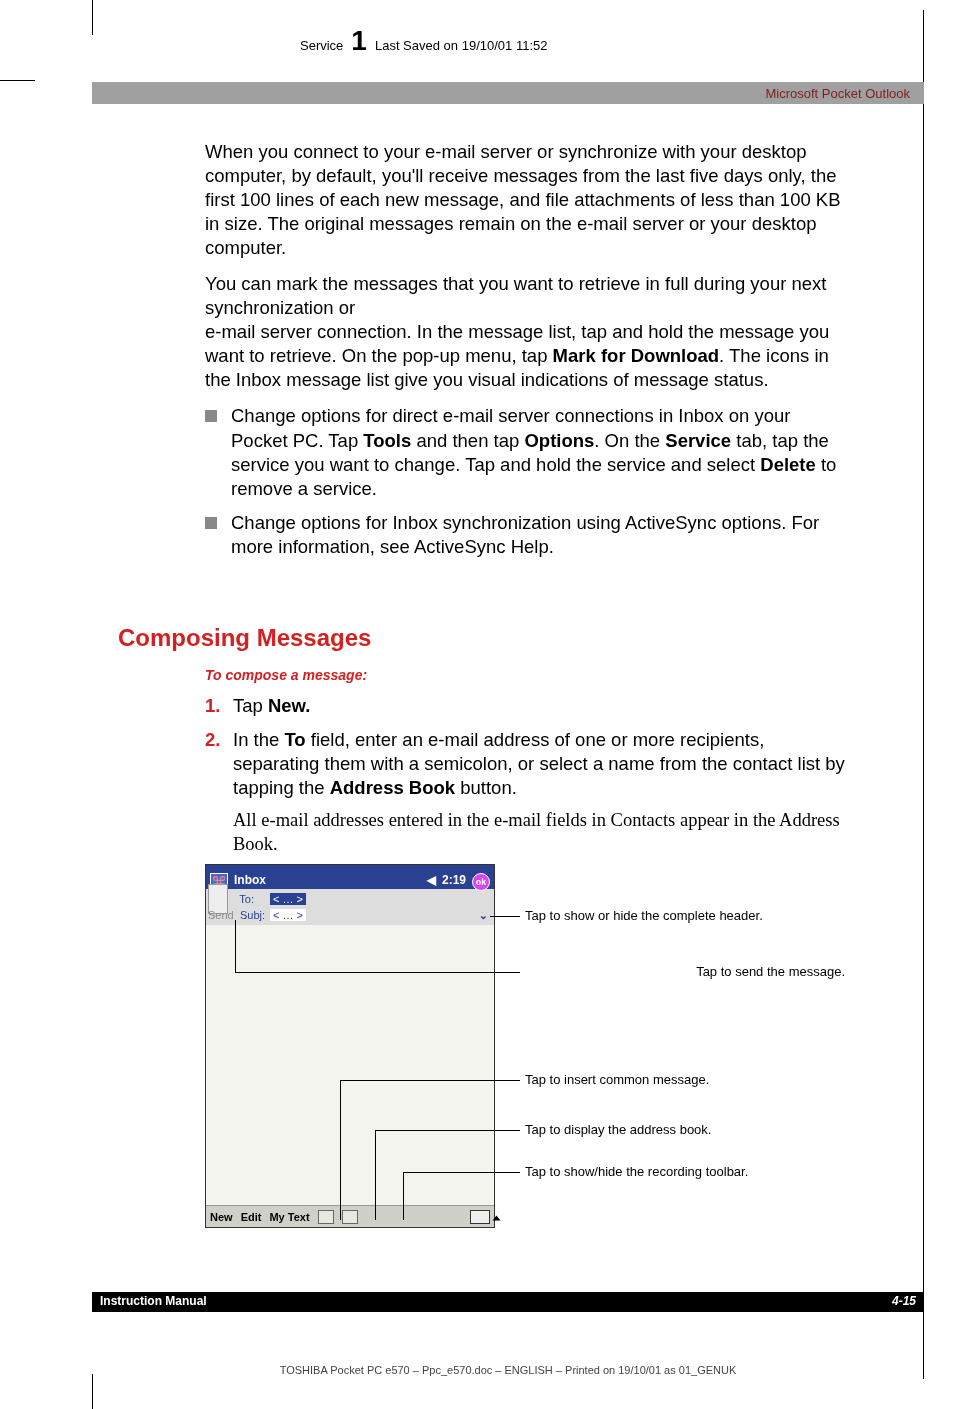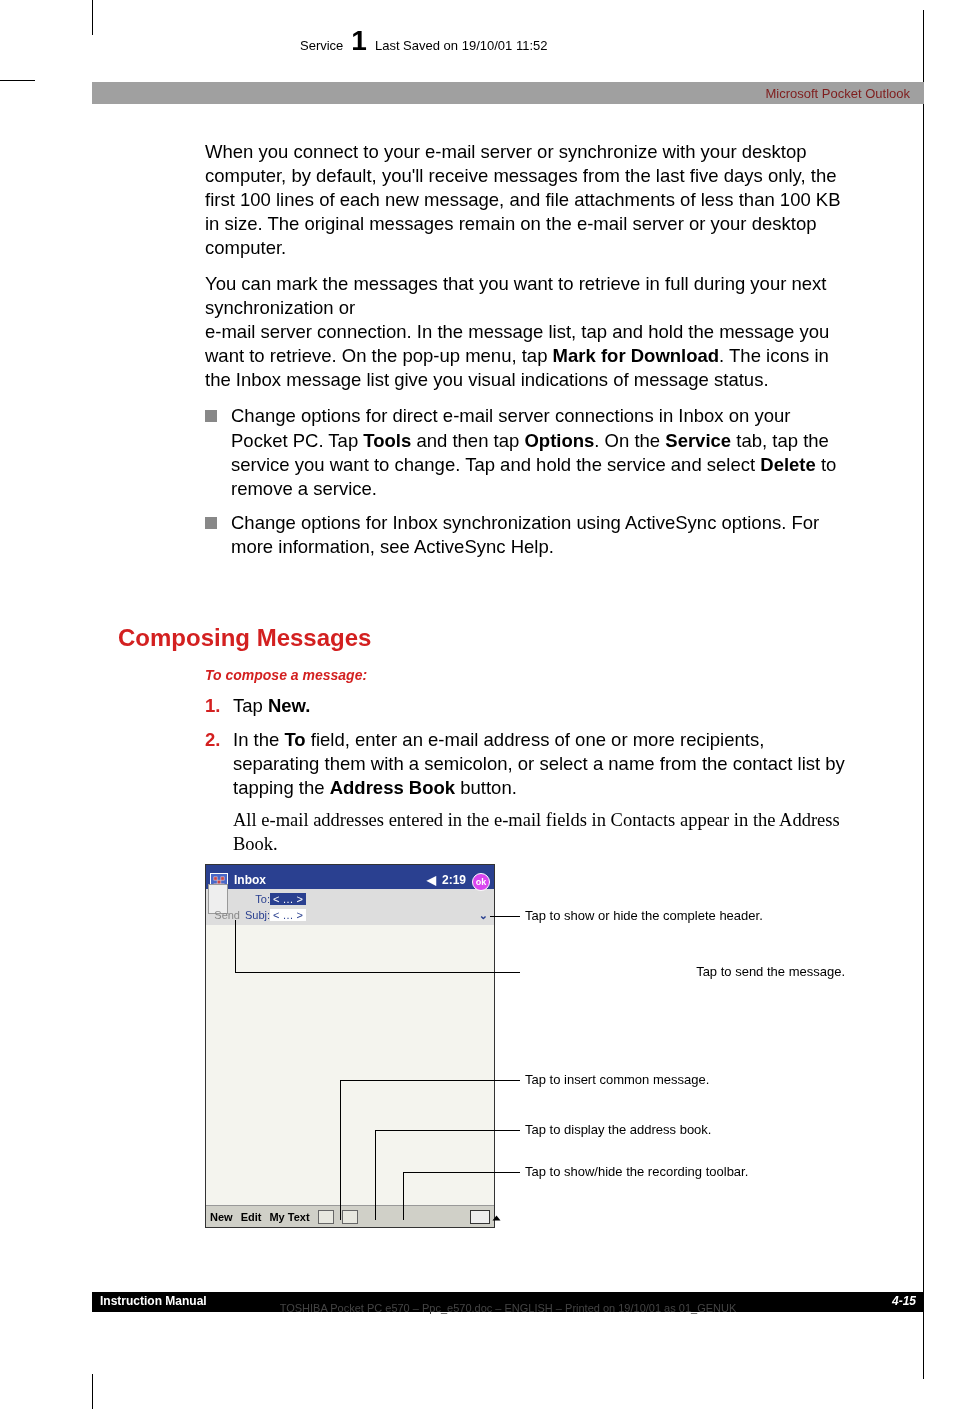--- a/index.html
+++ b/index.html
@@ -126,21 +126,21 @@
     background:#d946ef; color:#fff; font-size:9px; font-weight:bold;
     display:flex; align-items:center; justify-content:center;
     border:1px solid #fff;
   }
   .shot-fields {
     background:#ddd;
     padding:2px;
     font-size:11px;
   }
   .shot-fields .row { display:flex; align-items:center; height:16px; }
-  .shot-fields .lab { color:#2a4090; width:40px; text-align:right; padding-right:0; }
+  .shot-fields .lab { color:#2a4090; width:40px; text-align:right; padding-right:16px; }
   .shot-fields .lab.send { color:#888; }
   .shot-fields .val { background:#fff; padding:0 3px; color:#2a4090; }
   .shot-fields .val.hl { background:#2a4090; color:#fff; }
   .shot-fields .chev { margin-left:auto; margin-right:4px; color:#2a4090; font-weight:bold; }
   .shot-fields .paper { width:20px; height:30px; background:#eee; border:1px solid #999; margin-right:2px; }
   .shot-body { height:280px; background:#f4f4ee; position:relative; }
   .shot-menubar {
     background:#d0d0c8;
     height:22px; display:flex; align-items:center;
     font-size:11px; color:#000; font-weight:bold;
@@ -176,21 +176,21 @@
     display:flex; align-items:center; justify-content:space-between;
     background:#000;
     padding:0 8px;
   }
   .footer-bar .l { color:#fff; font-size:12px; font-weight:bold; }
   .footer-bar .r { color:#fff; font-size:12px; font-weight:bold;font-style:italic; }
 
   .print-line {
     position:absolute;
     left:92px; right:30px;
-    top:1302px;
+    top:1364px;
     text-align:center;
     font-size:11px;
     color:#444;
   }
 </style>
 </head>
 <body>
 
 <div class="crop-top-v"></div>
 <div class="crop-left-h"></div>

